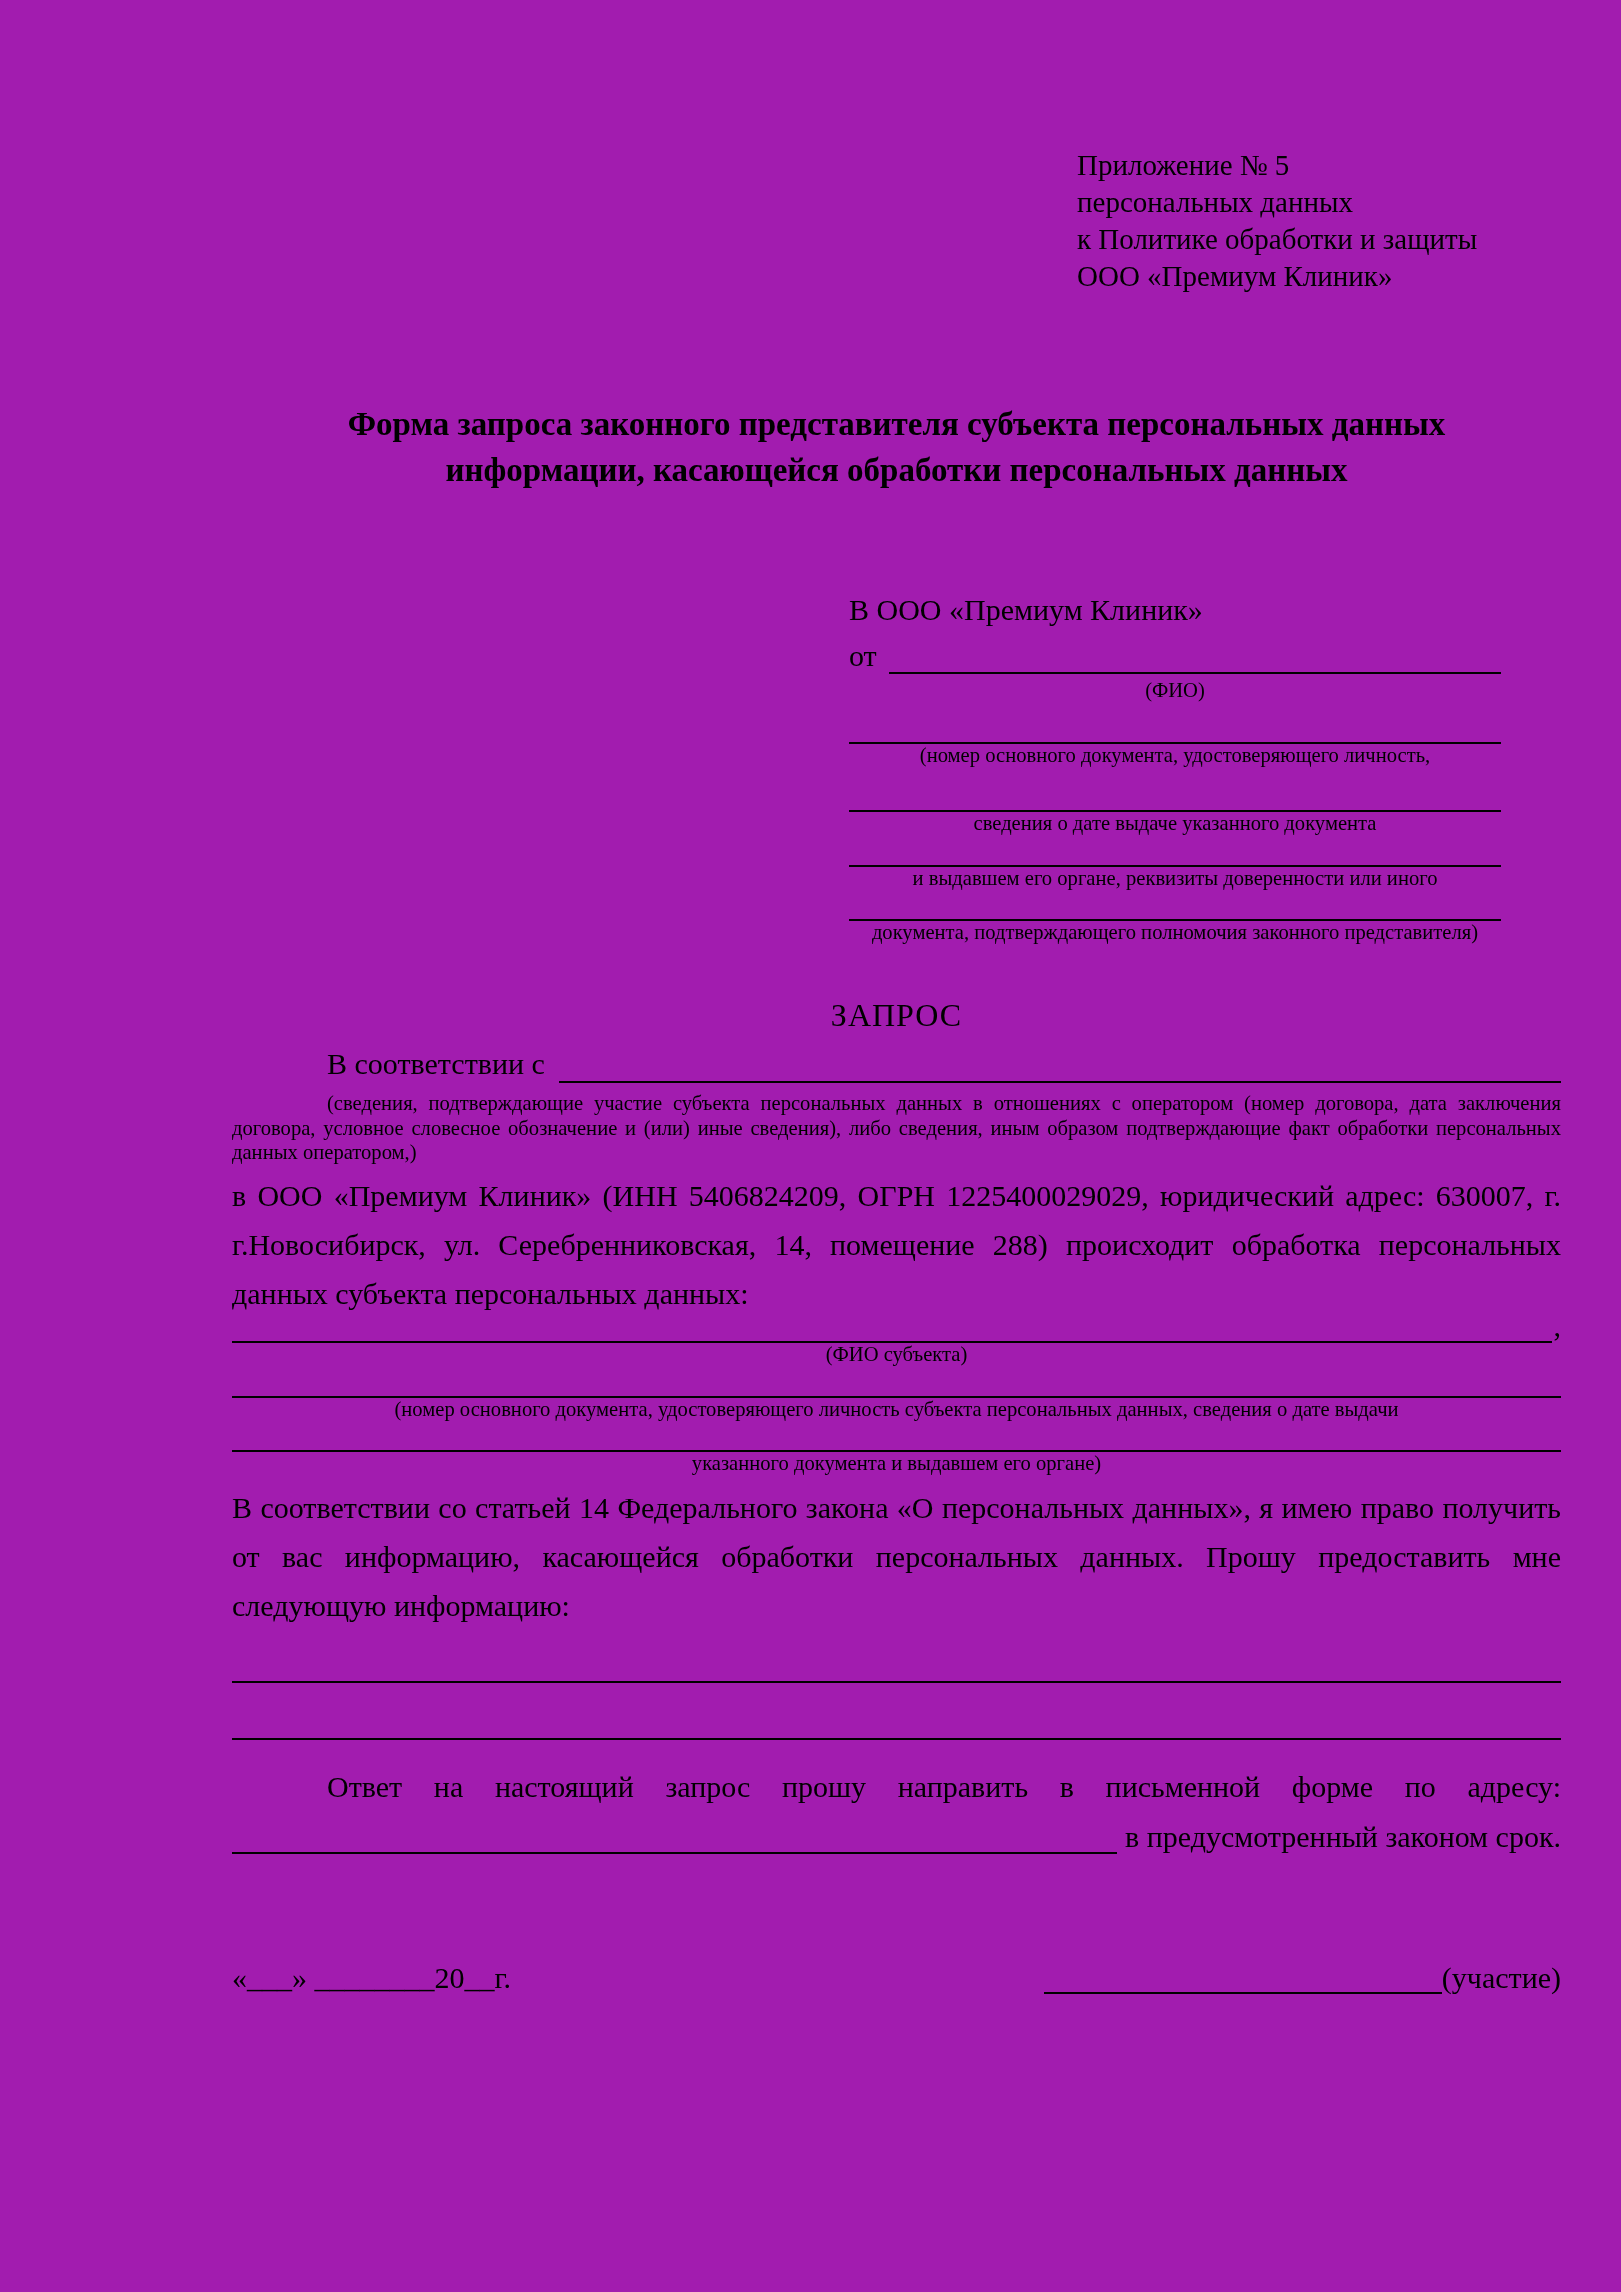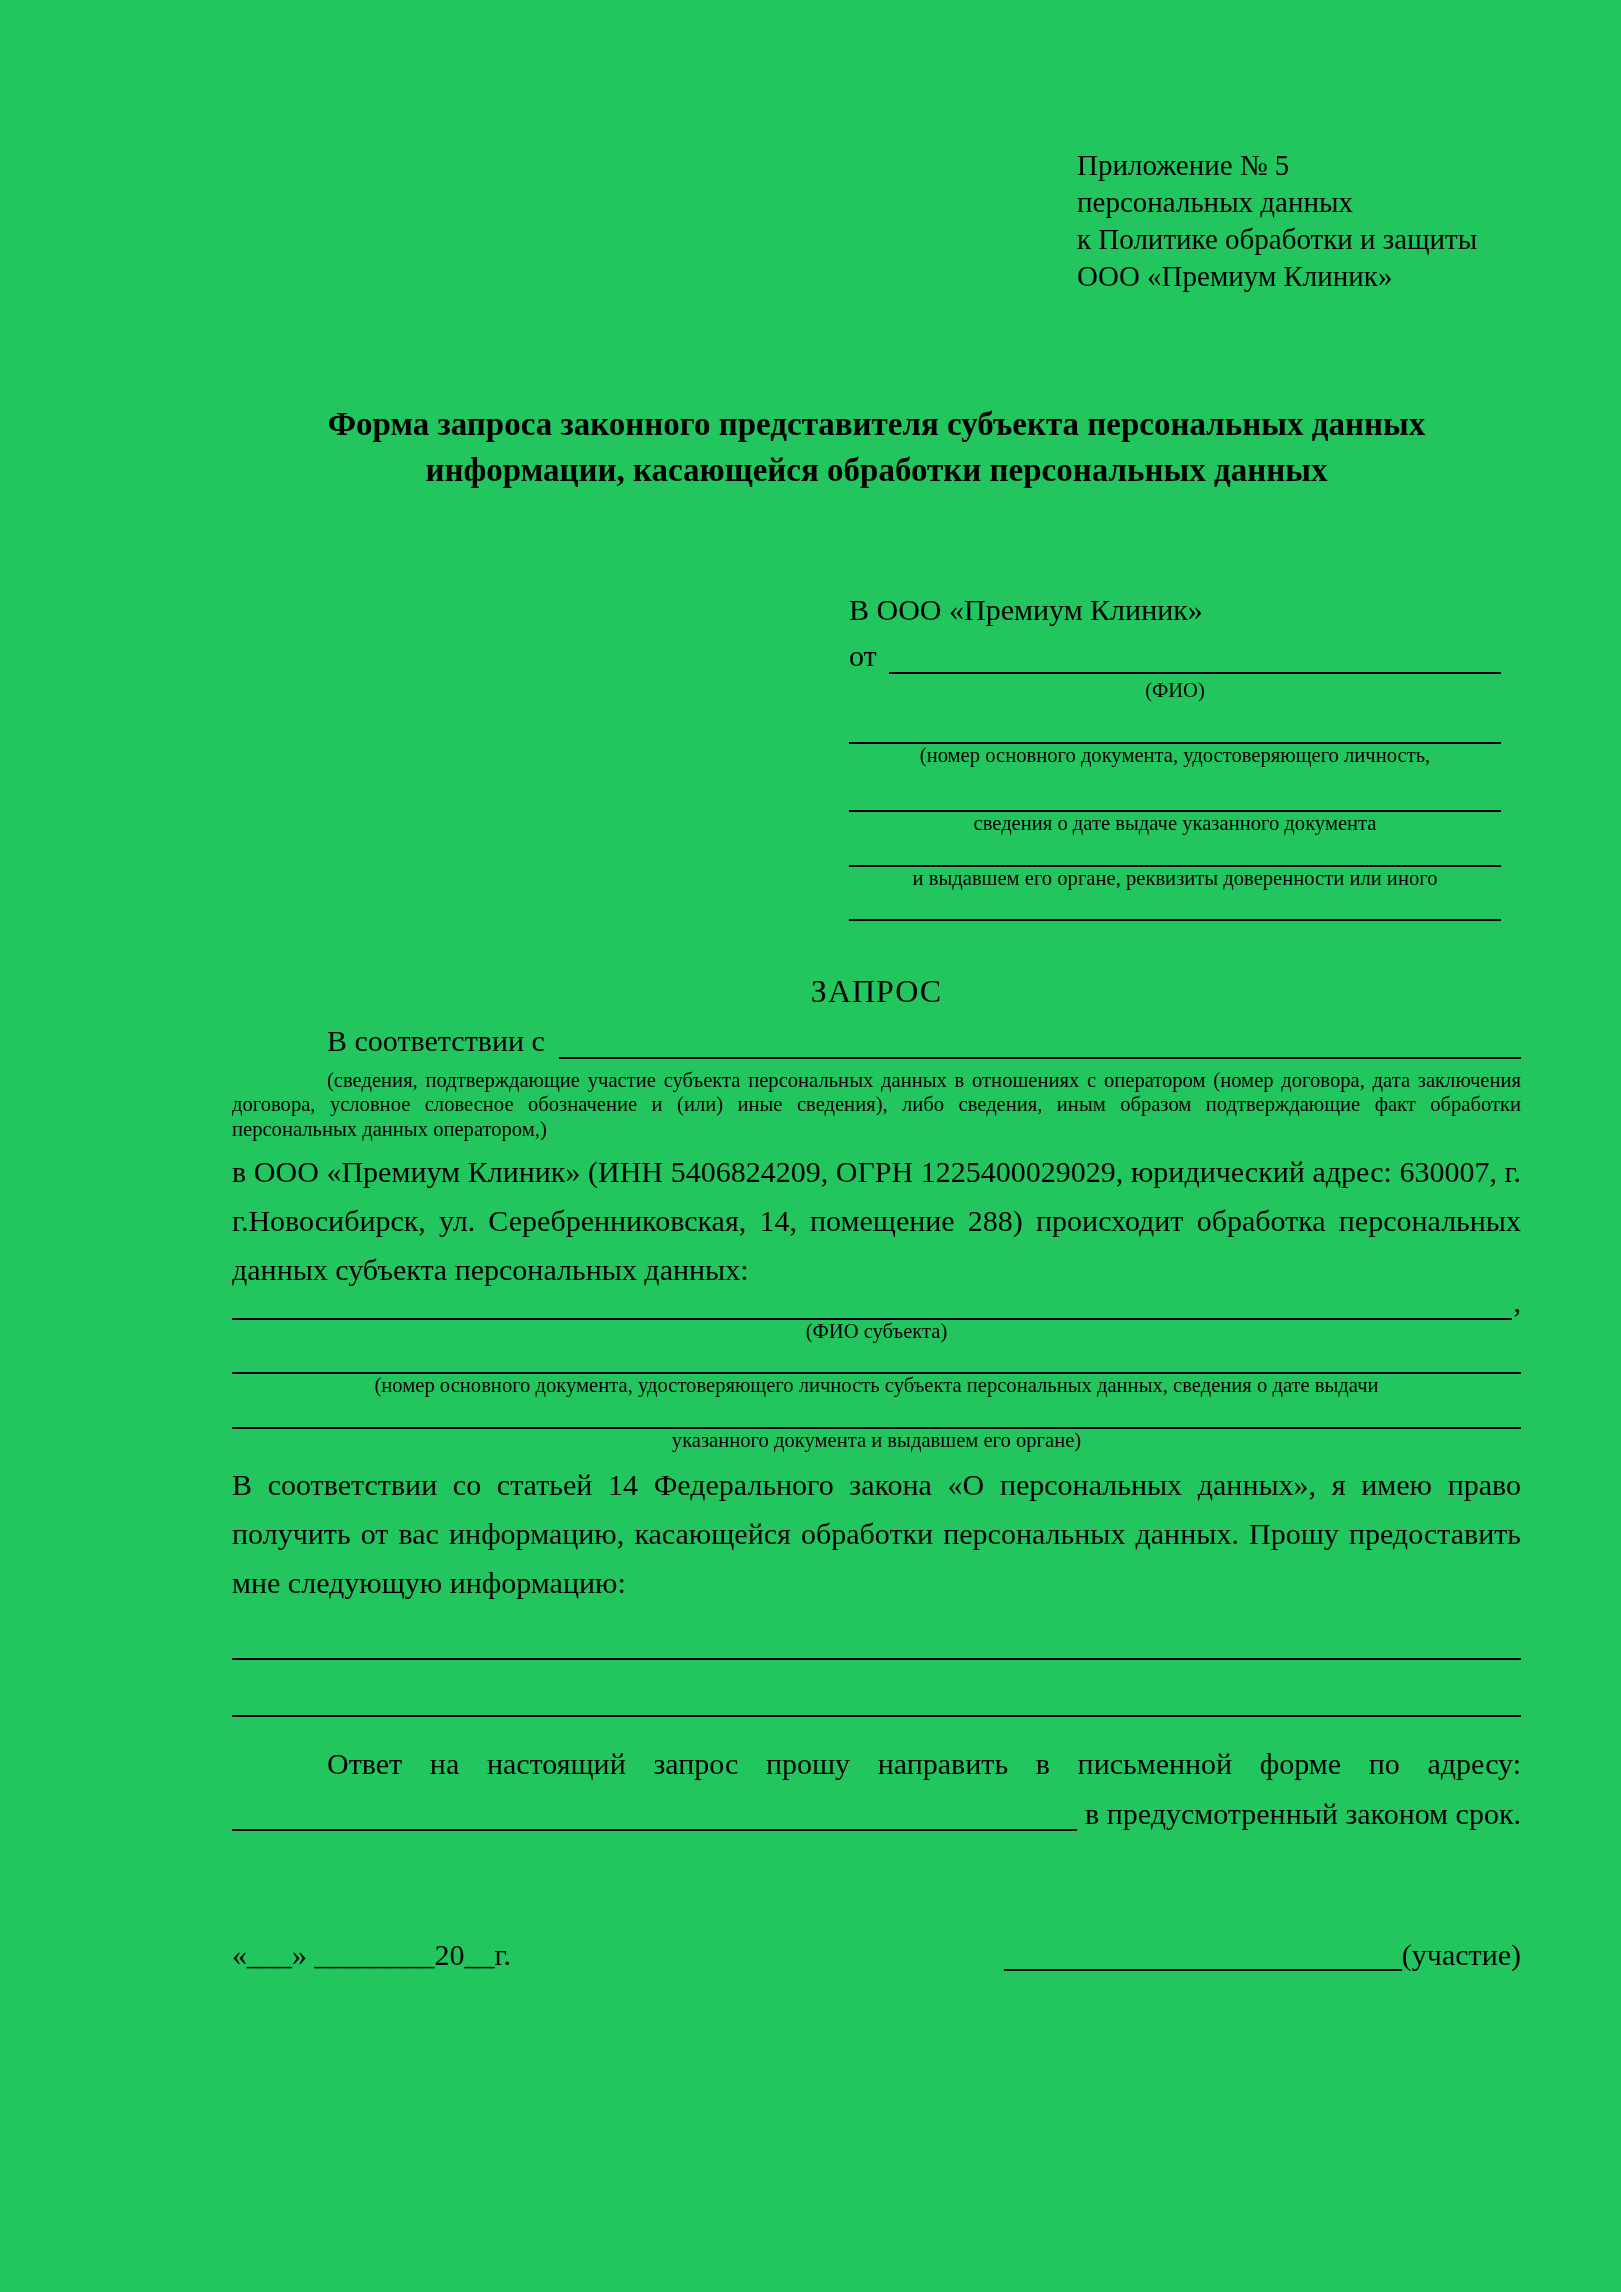--- a/index.html
+++ b/index.html
@@ -4,27 +4,27 @@
 <style>
   html, body {
     margin: 0;
     padding: 0;
     background: #ffffff;
   }
   .page {
     position: relative;
     width: 1621px;
     height: 2293px;
-    background: #22c55e;
+    background: #a21caf;
     color: #000000;
     font-family: "Liberation Serif", "DejaVu Serif", serif;
     font-size: 30px;
     line-height: 1.6;
     box-sizing: border-box;
-    padding: 147px 100px 0 232px;
+    padding: 147px 60px 0 232px;
     overflow: hidden;
   }
 
   
   .appendix {
     margin-left: 845px;
     line-height: 37px;
     font-size: 29px;
   }
 
@@ -198,20 +198,21 @@
     <div class="write-line wl-40"></div>
     <div class="cap center">(номер основного документа, удостоверяющего личность,</div>
 
     <div class="write-line wl-44"></div>
     <div class="cap center">сведения о дате выдаче указанного документа</div>
 
     <div class="write-line wl-30"></div>
     <div class="cap center">и выдавшем его органе, реквизиты доверенности или иного</div>
 
     <div class="write-line wl-30"></div>
+    <div class="cap center">документа, подтверждающего полномочия законного представителя)</div>
   </div>
 
   <div class="request-heading">ЗАПРОС</div>
 
   <div class="intro-line">
     <span class="label">В соответствии с</span>
     <span class="fill"></span>
   </div>
   <div class="cap-just">(сведения, подтверждающие участие субъекта персональных данных в отношениях с оператором (номер договора, дата заключения договора, условное словесное обозначение и (или) иные сведения), либо сведения, иным образом подтверждающие факт обработки персональных данных оператором,)</div>
 

